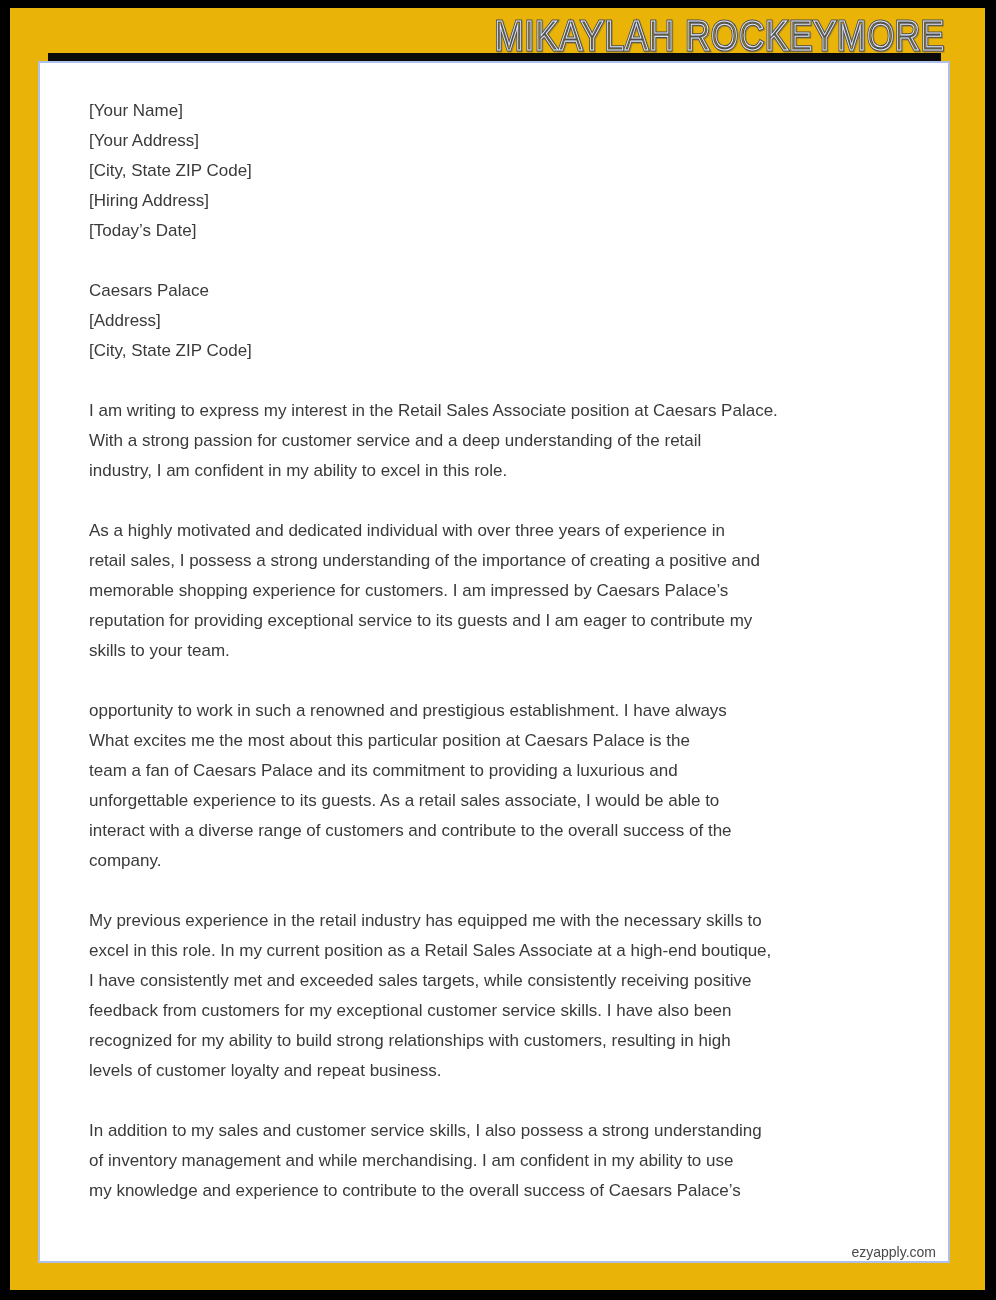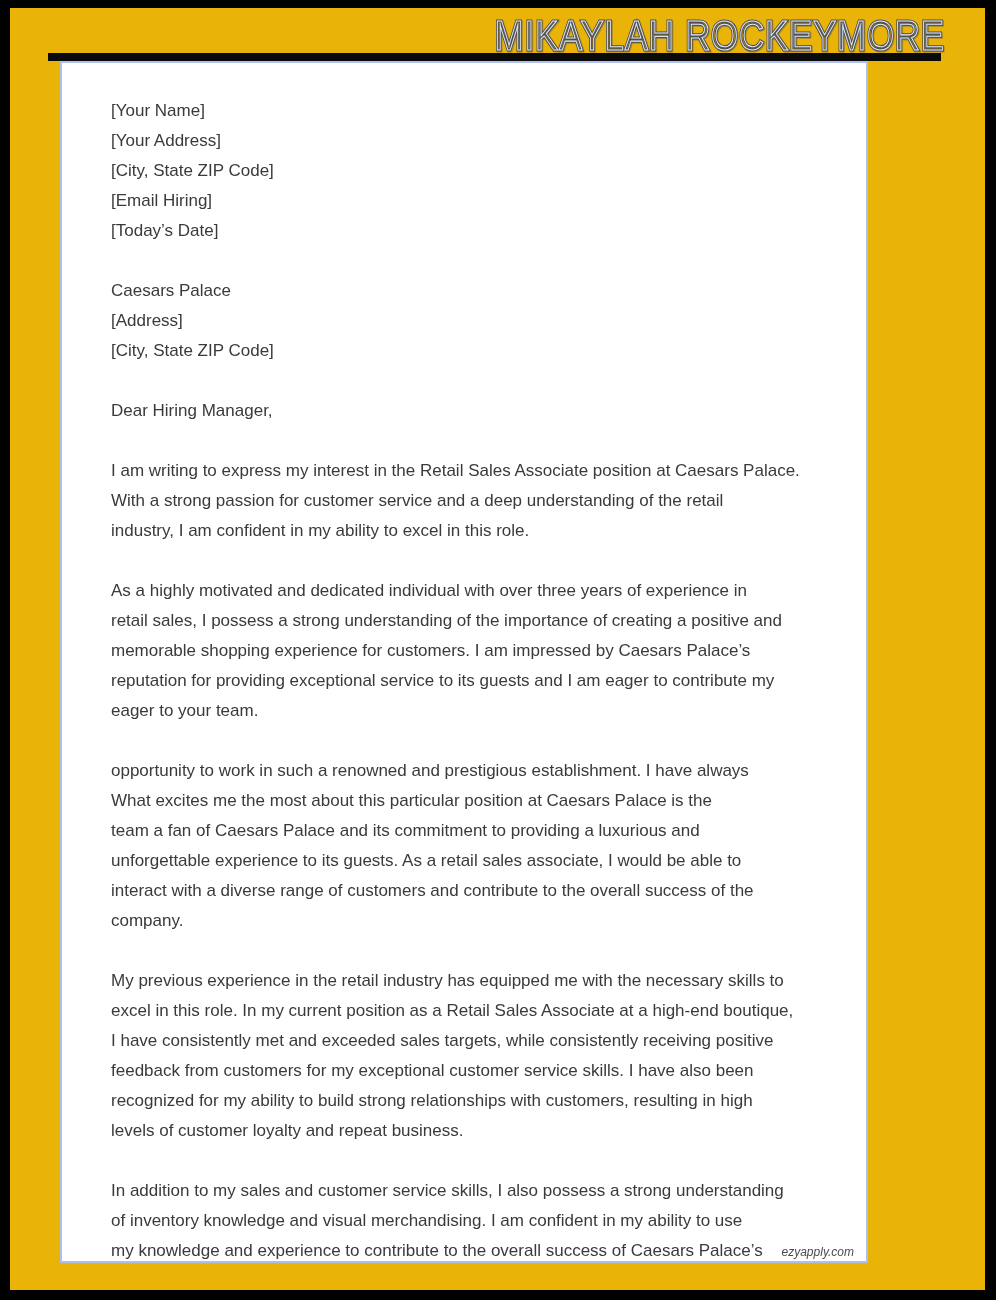--- a/index.html
+++ b/index.html
@@ -40,43 +40,42 @@
   }
   .header-rule {
     position: absolute;
     left: 38px; top: 45px;
     width: 893px; height: 8px;
     background: #0a0a0a;
   }
   
   .sheet {
     position: absolute;
-    left: 50px; top: 53px;
-    width: 808px; height: 1202px;
+    left: 28px; top: 53px;
+    width: 912px; height: 1202px;
     background: #ffffff;
     border: 2px solid #aebfec;
     box-sizing: border-box;
   }
   .content {
     position: absolute;
     left: 49px; top: 33px;
     width: 832px;
     font-size: 17px;
     line-height: 30px;
     color: #3a3a3a;
   }
   .block { margin-bottom: 30px; }
   .line { height: 30px; white-space: nowrap; }
   .watermark {
     position: absolute;
     right: 12px; bottom: 1px;
-    font-size: 12px;
+    font-size: 14px;
     line-height: 16px;
     color: #4a4a4a;
-    font-style: italic;
   }
 </style>
 </head>
 <body>
 
 <div class="canvas">
 
   <div class="title-wrap">
     <span class="t-base">MIKAYLAH ROCKEYMORE</span>
     <span class="t-inline">MIKAYLAH ROCKEYMORE</span>
@@ -84,46 +83,43 @@
 
   <div class="header-rule"></div>
 
   <div class="sheet">
     <div class="content">
 
       <div class="block">
           <div class="line">[Your Name]</div>
           <div class="line">[Your Address]</div>
           <div class="line">[City, State ZIP Code]</div>
-          <div class="line">[Email Hiring]</div>
+          <div class="line">[Hiring Address]</div>
           <div class="line">[Today’s Date]</div>
         </div>
 
       <div class="block">
           <div class="line">Caesars Palace</div>
           <div class="line">[Address]</div>
           <div class="line">[City, State ZIP Code]</div>
         </div>
 
-      <div class="block">
-        <div class="line">Dear Hiring Manager,</div>
-      </div>
 
       <div class="block">
           <div class="line">I am writing to express my interest in the Retail Sales Associate position at Caesars Palace.</div>
           <div class="line">With a strong passion for customer service and a deep understanding of the retail</div>
           <div class="line">industry, I am confident in my ability to excel in this role.</div>
         </div>
 
       <div class="block">
           <div class="line">As a highly motivated and dedicated individual with over three years of experience in</div>
           <div class="line">retail sales, I possess a strong understanding of the importance of creating a positive and</div>
           <div class="line">memorable shopping experience for customers. I am impressed by Caesars Palace’s</div>
           <div class="line">reputation for providing exceptional service to its guests and I am eager to contribute my</div>
-          <div class="line">eager to your team.</div>
+          <div class="line">skills to your team.</div>
         </div>
 
       <div class="block">
           <div class="line">opportunity to work in such a renowned and prestigious establishment. I have always</div>
           <div class="line">What excites me the most about this particular position at Caesars Palace is the</div>
           <div class="line">team a fan of Caesars Palace and its commitment to providing a luxurious and</div>
           <div class="line">unforgettable experience to its guests. As a retail sales associate, I would be able to</div>
           <div class="line">interact with a diverse range of customers and contribute to the overall success of the</div>
           <div class="line">company.</div>
         </div>
@@ -132,21 +128,21 @@
           <div class="line">My previous experience in the retail industry has equipped me with the necessary skills to</div>
           <div class="line">excel in this role. In my current position as a Retail Sales Associate at a high-end boutique,</div>
           <div class="line">I have consistently met and exceeded sales targets, while consistently receiving positive</div>
           <div class="line">feedback from customers for my exceptional customer service skills. I have also been</div>
           <div class="line">recognized for my ability to build strong relationships with customers, resulting in high</div>
           <div class="line">levels of customer loyalty and repeat business.</div>
         </div>
 
       <div class="block">
           <div class="line">In addition to my sales and customer service skills, I also possess a strong understanding</div>
-          <div class="line">of inventory knowledge and visual merchandising. I am confident in my ability to use</div>
+          <div class="line">of inventory management and while merchandising. I am confident in my ability to use</div>
           <div class="line">my knowledge and experience to contribute to the overall success of Caesars Palace’s</div>
         </div>
 
     </div>
 
     <div class="watermark">ezyapply.com</div>
   </div>
 
 </div>
 

